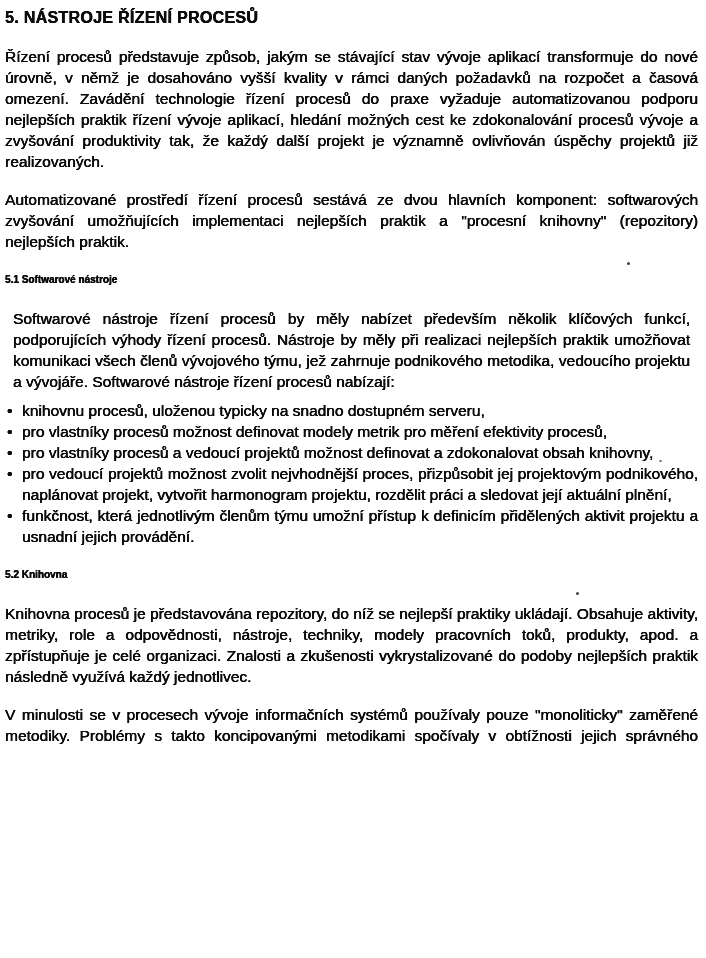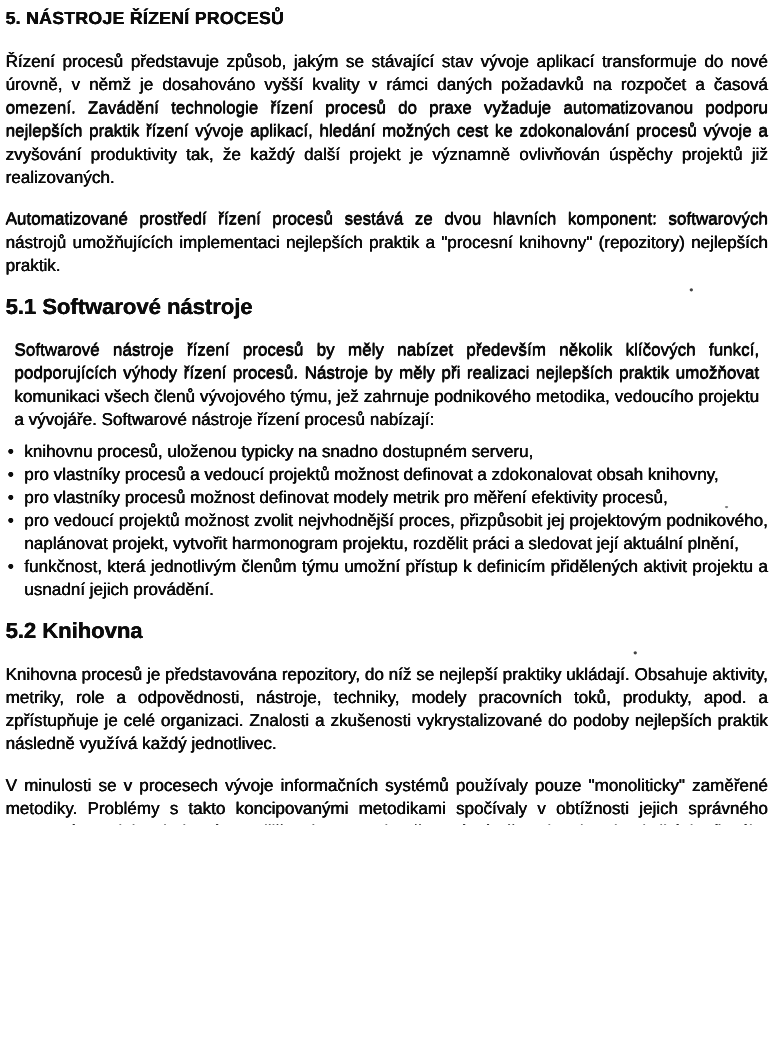--- a/index.html
+++ b/index.html
@@ -28,21 +28,21 @@
     letter-spacing: 0.3px;
     margin: 0 0 18px 0;
   }
   .para {
     margin: 0 0 17px 0;
     text-align: justify;
   }
   .para:last-child { margin-bottom: 0; }
   .sec-heading {
     font-weight: 700;
-    font-size: 20px;
+    font-size: 10px;
     margin: 0 0 18px 0;
   }
   .sub-heading {
     font-style: italic;
     font-weight: 400;
     font-size: 15.5px;
     margin: 0 0 18px 0;
   }
   .lead-para {
     margin: 8px;
@@ -82,30 +82,30 @@
 </style>
 </head>
 <body>
 
 <div class="page">
 
   <h1 class="doc-title">5. NÁSTROJE ŘÍZENÍ PROCESŮ</h1>
 
   <p class="para">Řízení procesů představuje způsob, jakým se stávající stav vývoje aplikací transformuje do nové úrovně, v němž je dosahováno vyšší kvality v rámci daných požadavků na rozpočet a časová omezení. Zavádění technologie řízení procesů do praxe vyžaduje automatizovanou podporu nejlepších praktik řízení vývoje aplikací, hledání možných cest ke zdokonalování procesů vývoje a zvyšování produktivity tak, že každý další projekt je významně ovlivňován úspěchy projektů již realizovaných.</p>
 
-  <p class="para">Automatizované prostředí řízení procesů sestává ze dvou hlavních komponent: softwarových nástrojů umožňujících implementaci nejlepších praktik a "procesní knihovny" (repozitory) nejlepších praktik.</p>
+  <p class="para">Automatizované prostředí řízení procesů sestává ze dvou hlavních komponent: softwarových zvyšování umožňujících implementaci nejlepších praktik a "procesní knihovny" (repozitory) nejlepších praktik.</p>
 
   <h2 class="sec-heading">5.1 Softwarové nástroje</h2>
 
   <p class="lead-para">Softwarové nástroje řízení procesů by měly nabízet především několik klíčových funkcí, podporujících výhody řízení procesů. Nástroje by měly při realizaci nejlepších praktik umožňovat komunikaci všech členů vývojového týmu, jež zahrnuje podnikového metodika, vedoucího projektu a vývojáře. Softwarové nástroje řízení procesů nabízají:</p>
 
   <ul class="bullet-list">
     <li>knihovnu procesů, uloženou typicky na snadno dostupném serveru,</li>
+    <li>pro vlastníky procesů možnost definovat modely metrik pro měření efektivity procesů,</li>
     <li>pro vlastníky procesů a vedoucí projektů možnost definovat a zdokonalovat obsah knihovny,</li>
-    <li>pro vlastníky procesů možnost definovat modely metrik pro měření efektivity procesů,</li>
     <li>pro vedoucí projektů možnost zvolit nejvhodnější proces, přizpůsobit jej projektovým podnikového, naplánovat projekt, vytvořit harmonogram projektu, rozdělit práci a sledovat její aktuální plnění,</li>
     <li>funkčnost, která jednotlivým členům týmu umožní přístup k definicím přidělených aktivit projektu a usnadní jejich provádění.</li>
   </ul>
 
   <h2 class="sec-heading">5.2 Knihovna</h2>
 
   <p class="para">Knihovna procesů je představována repozitory, do níž se nejlepší praktiky ukládají. Obsahuje aktivity, metriky, role a odpovědnosti, nástroje, techniky, modely pracovních toků, produkty, apod. a zpřístupňuje je celé organizaci. Znalosti a zkušenosti vykrystalizované do podoby nejlepších praktik následně využívá každý jednotlivec.</p>
 
 
   <p class="para">V minulosti se v procesech vývoje informačních systémů používaly pouze "monoliticky" zaměřené metodiky. Problémy s takto koncipovanými metodikami spočívaly v obtížnosti jejich správného nasazení v projektech, které se odlišovaly v rozsahu, časové náročnosti a charakteristikách cílového prostředí. Řízení procesů oslovuje tyto problémy ve fázi zdokonalování procesů podporováním přístupu zdola nahoru. Řízení procesů podněcuje principy opakovaného použití (reuse) prostřednictvím definování malých „stavebních jednotek" procesů, označovaných jako procesní jádra.</p>

